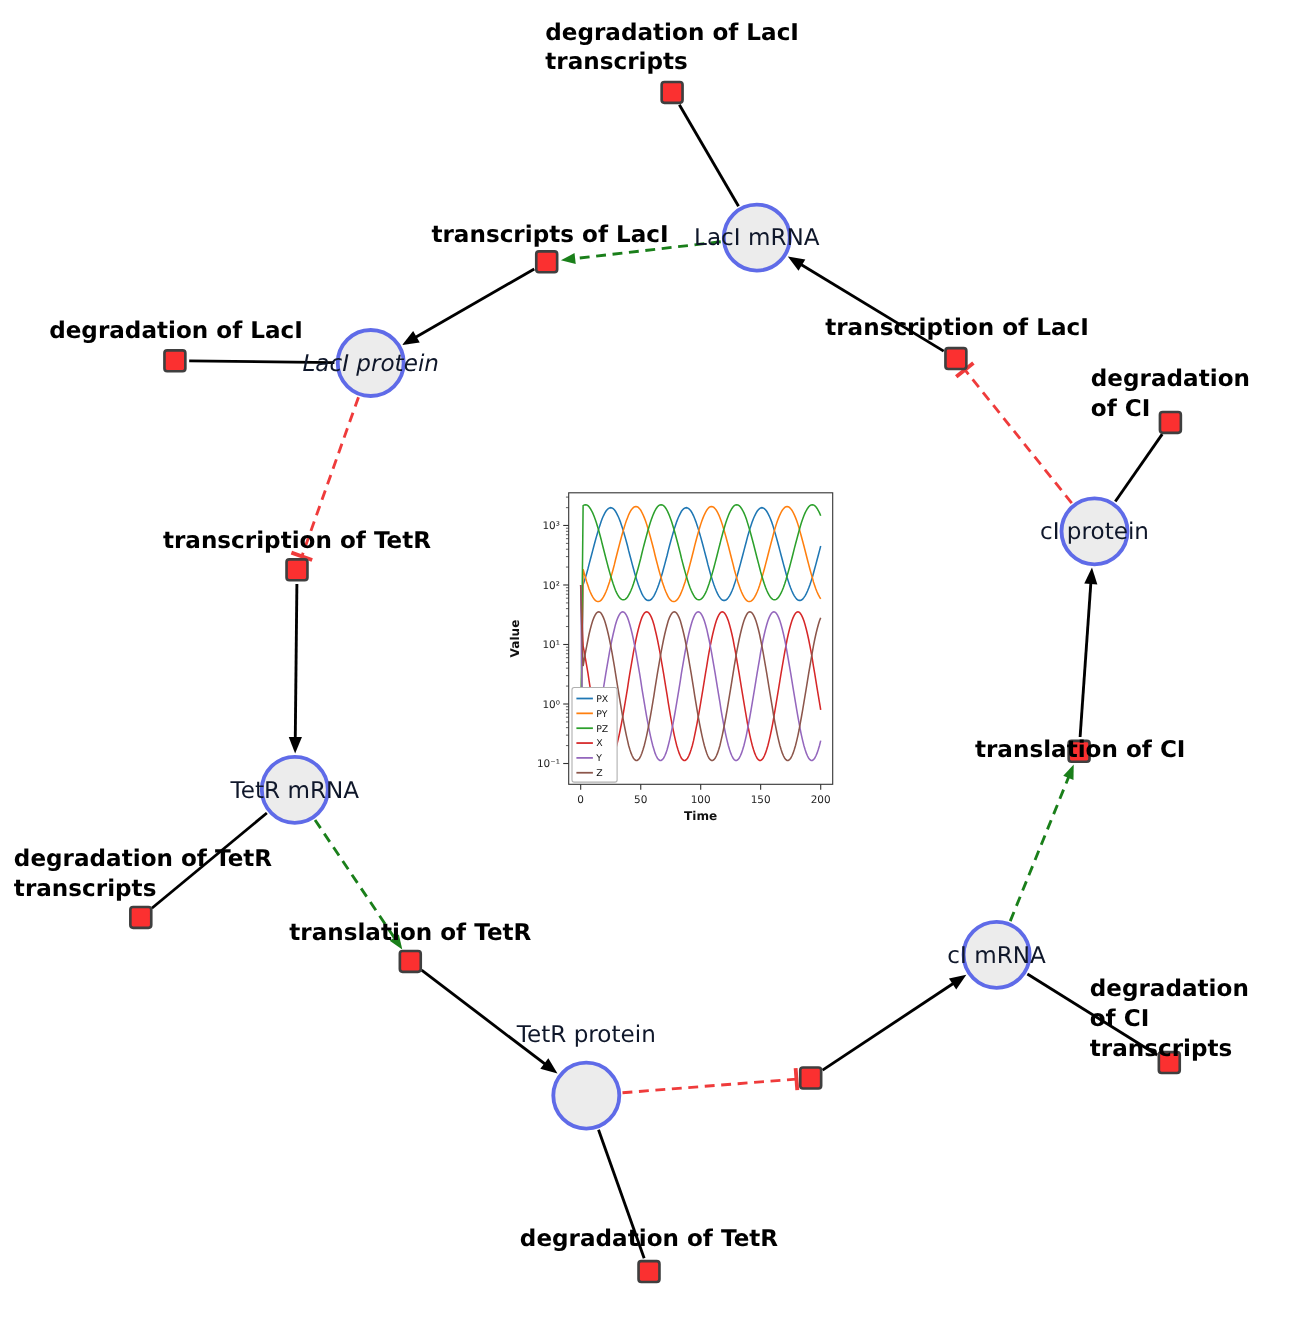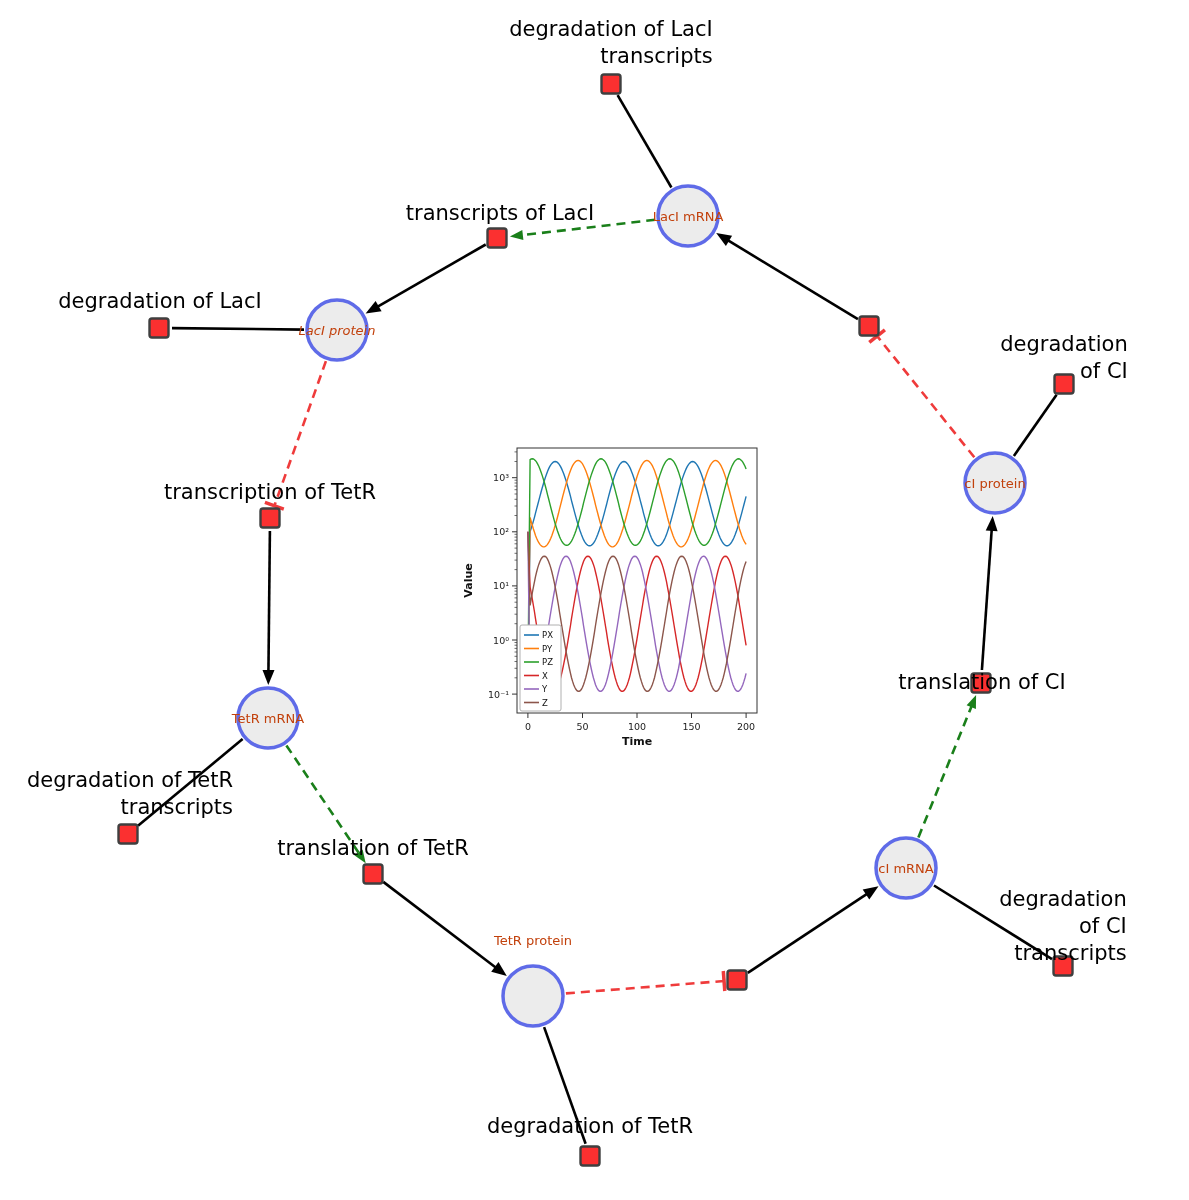--- a/index.html
+++ b/index.html
@@ -1,23 +1,23 @@
 <!DOCTYPE html>
 <html><head>
 <meta charset="utf-8">
 <style>
   * { margin:0; padding:0; box-sizing:border-box; }
   html,body { background:#ffffff; }
   body { font-family:"DejaVu Sans","Liberation Sans",sans-serif; }
   #stage { position:relative; width:1189px; height:1200px; background:#ffffff; overflow:hidden; }
   #net { position:absolute; left:0; top:0; }
   #labels { position:absolute; left:0; top:0; width:100%; height:100%; pointer-events:none; }
-  .species-label { position:absolute; transform:translate(-50%,-50%); font-size:13px; color:#c2410c; white-space:nowrap; }
-  .reaction-label { position:absolute; transform:translate(-50%,-50%); font-size:21px; font-weight:normal; color:#000;
-                    text-align:right; white-space:pre-line; line-height:1.28; }
+  .species-label { position:absolute; transform:translate(-50%,-50%); font-size:21px; color:#0f172a; white-space:nowrap; }
+  .reaction-label { position:absolute; transform:translate(-50%,-50%); font-size:21px; font-weight:bold; color:#000;
+                    text-align:left; white-space:pre-line; line-height:1.28; }
   #inset { position:absolute; left:452px; top:438px; width:320px; height:322px; }
   #inset svg text { font-family:"DejaVu Sans","Liberation Sans",sans-serif; }
   .tick-label { font-size:9.5px; fill:#222222; }
   .axis-label { font-size:11px; font-weight:bold; fill:#111111; }
   .legend-label { font-size:8.5px; fill:#111111; }
 </style>
 </head>
 <body>
 
 <div id="stage">
@@ -110,20 +110,21 @@
   <div id="labels">
       <div class="species-label" style="left:688px; top:216px;">LacI mRNA</div>
       <div class="species-label" style="left:337px; top:330px;font-style:italic;">LacI protein</div>
       <div class="species-label" style="left:995px; top:483px;">cI protein</div>
       <div class="species-label" style="left:268px; top:718px;">TetR mRNA</div>
       <div class="species-label" style="left:906px; top:868px;">cI mRNA</div>
       <div class="species-label" style="left:533px; top:940px;text-align:center;">TetR protein</div>
       <div class="reaction-label" style="left:611px; top:43px;">degradation of LacI
 transcripts</div>
       <div class="reaction-label" style="left:500px; top:213px;">transcripts of LacI</div>
+      <div class="reaction-label" style="left:870px; top:298px;">transcription of LacI</div>
       <div class="reaction-label" style="left:160px; top:301px;">degradation of LacI</div>
       <div class="reaction-label" style="left:1064px; top:358px;">degradation of CI</div>
       <div class="reaction-label" style="left:270px; top:492px;">transcription of TetR</div>
       <div class="reaction-label" style="left:982px; top:658px;margin-top:24px;">translation of CI</div>
       <div class="reaction-label" style="left:130px; top:794px;">degradation of TetR
 transcripts</div>
       <div class="reaction-label" style="left:373px; top:848px;">translation of TetR</div>
       <div class="reaction-label" style="left:1063px; top:926px;">degradation of CI
 transcripts</div>
       <div class="reaction-label" style="left:590px; top:1126px;">degradation of TetR</div>

